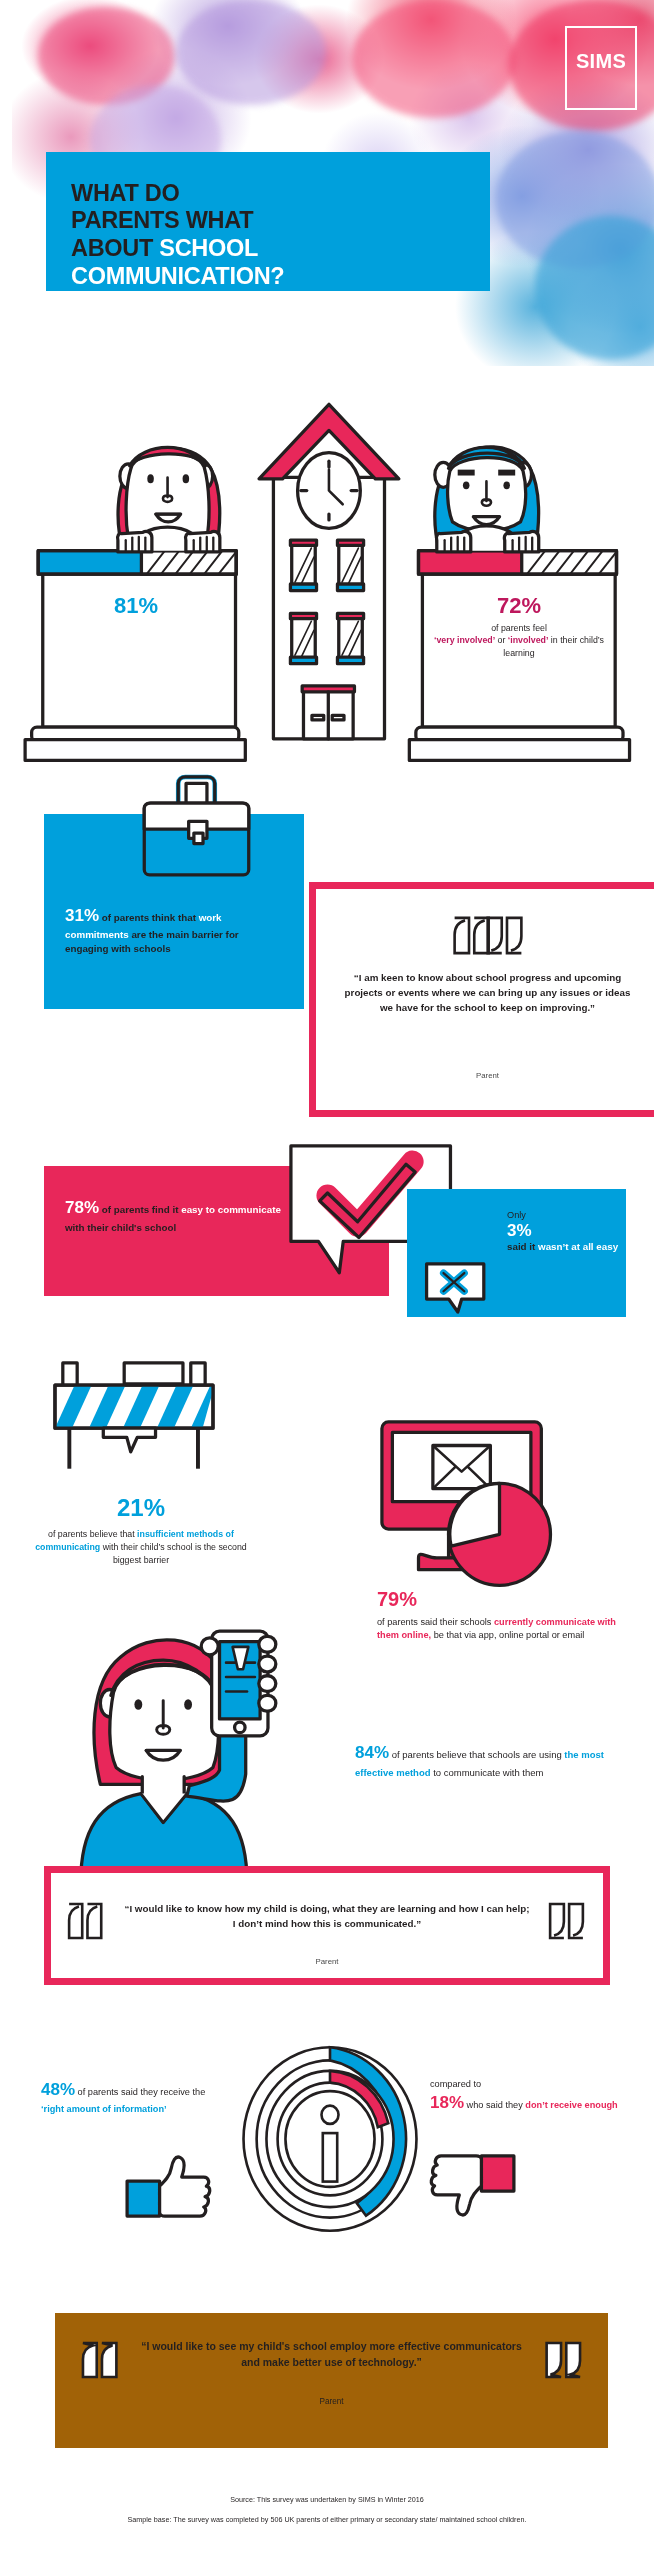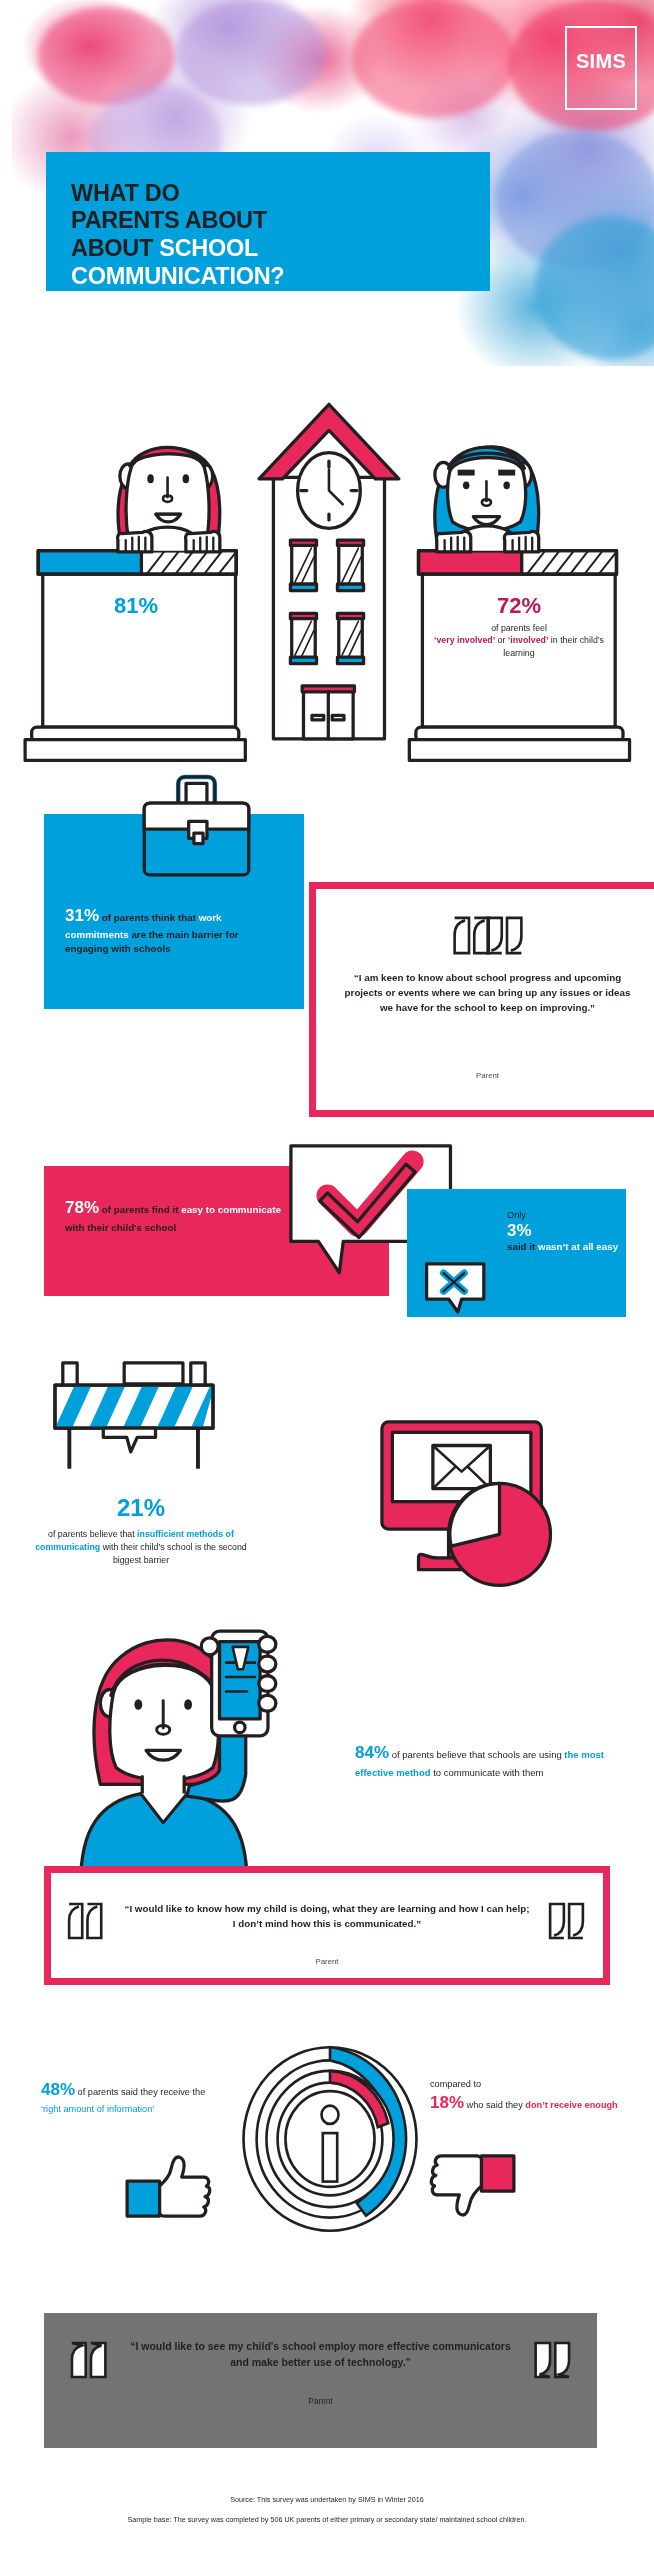--- a/index.html
+++ b/index.html
@@ -165,30 +165,30 @@
     left: 44px; top: 1866px; width: 566px; height: 119px;
     border: 7.2px solid #e8275a; background: #ffffff;
   }
 
   
   .t48 {
     position: absolute; left: 41px; top: 2078px; width: 170px;
     font-size: 9.2px; line-height: 1.45;
   }
   .t48 .pctnum { font-size: 17px; font-weight: bold; color: #00a0dc; }
-  .t48 b { color: #00a0dc; font-weight: normal; margin-top: 35px; }
+  .t48 b { color: #00a0dc; font-weight: bold; margin-top: 35px; }
   .t18 {
     position: absolute; left: 430px; top: 2078px; width: 190px;
     font-size: 9.2px; line-height: 1.45;
   }
   .t18 .pctnum { font-size: 17px; font-weight: bold; color: #e8275a; }
   .t18 b { color: #e8275a; font-weight: bold; }
 
   
-  .quote3 { left: 44px; top: 2313px; width: 553px; height: 135px; background: #737373; }
+  .quote3 { left: 55px; top: 2313px; width: 553px; height: 135px; background: #a16207; }
 
   
   .footer {
     position: absolute; left: 59px; top: 2494px; width: 536px;
     text-align: center; font-size: 7.2px; line-height: 1.65; color: #231f20;
   }
   .footer .gap { display: block; height: 8.5px; }
 
   .qmark { display:block; }
 </style>
@@ -208,21 +208,21 @@
     <div class="ink-wisp" style="left:523px; top:216px; width:150px; height:144px; background:#38a3d8; opacity:.6;"></div>
     <div class="ink-wisp" style="left:78px; top:85px; width:131px; height:111px; background:#c2a4e4; opacity:.45;"></div>
 
     <div class="logo-box">
       <div class="logo-text">SIMS</div>
     </div>
 
     <div class="title-block">
       <div class="title-text">
         <span>WHAT DO</span><br>
-        <span>PARENTS ABOUT</span><br>
+        <span>PARENTS WHAT</span><br>
         <span>ABOUT </span><span class="white">SCHOOL</span><br>
         <span class="white">COMMUNICATION?</span>
       </div>
     </div>
   </div>
 
   <div class="blk school-wrap">
     <svg width="654" height="379" viewBox="0 0 1000 580">
       <g fill="none" stroke="#231f20" stroke-width="5" stroke-linejoin="round" stroke-linecap="round">
 
@@ -465,20 +465,24 @@
         <path d="M84 42 L128 82 L172 42 M84 108 L118 75 M172 108 L138 75" fill="none" stroke-width="4"></path>
         <circle cx="128" cy="148" r="8" fill="#e8275a"></circle>
         <rect x="108" y="170" width="40" height="44" fill="#e8275a"></rect>
         <path d="M62 214 C62 202 74 214 90 214 L170 214 L170 232 L62 232 Z" fill="#e8275a"></path>
 
         <circle cx="186" cy="178" r="78" fill="#e8275a"></circle>
         <path d="M186 178 L186 100 A78 78 0 0 0 112 196 Z" fill="#fff"></path>
       </g>
     </svg>
   </div>
+  <div class="t79">
+    <span class="pctnum">79%</span>
+    <span>of parents said their schools </span><b>currently communicate with them online,</b><span> be that via app, online portal or email</span>
+  </div>
 
   <div class="blk" style="left:65px; top:1622px; width:275px; height:262px;">
     <svg width="275" height="262" viewBox="0 0 420 400">
       <g stroke="#231f20" stroke-width="5" stroke-linejoin="round" stroke-linecap="round">
 
         <path d="M54 248 C38 180 38 92 84 54 C132 12 208 20 236 72 C260 118 258 196 248 248 Z" fill="#e8275a"></path>
 
         <ellipse cx="68" cy="124" rx="14" ry="21" fill="#fff"></ellipse>
         <ellipse cx="232" cy="124" rx="14" ry="21" fill="#fff"></ellipse>
 

